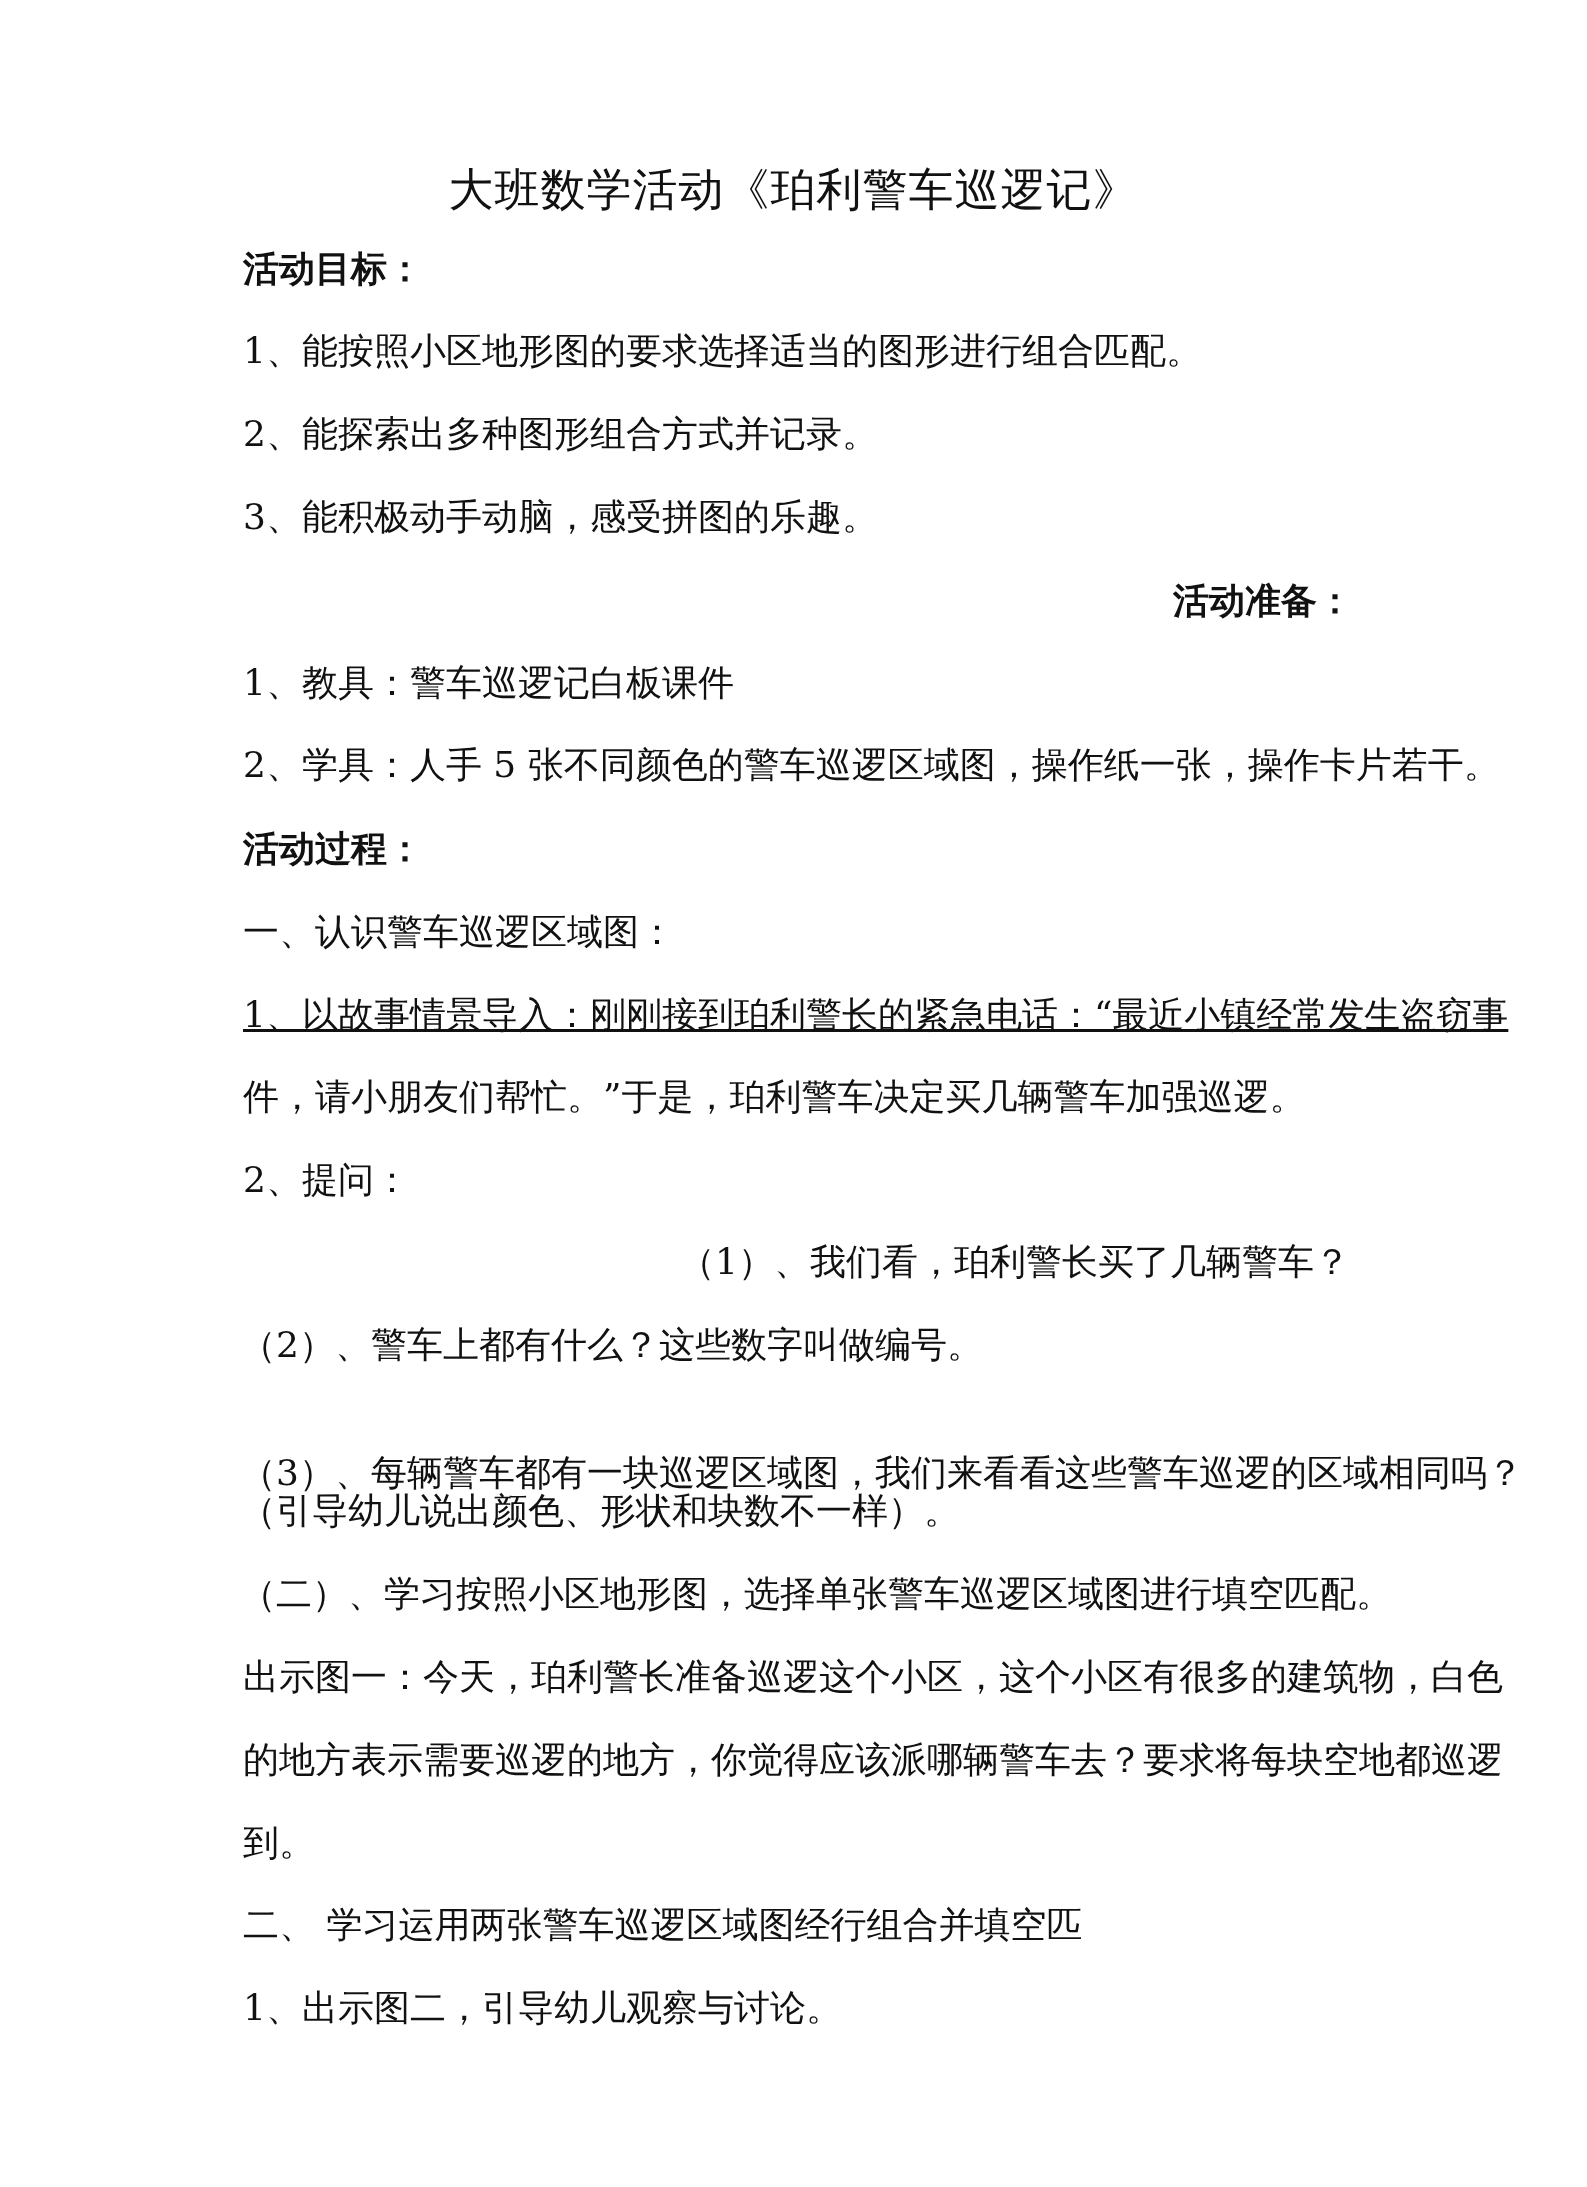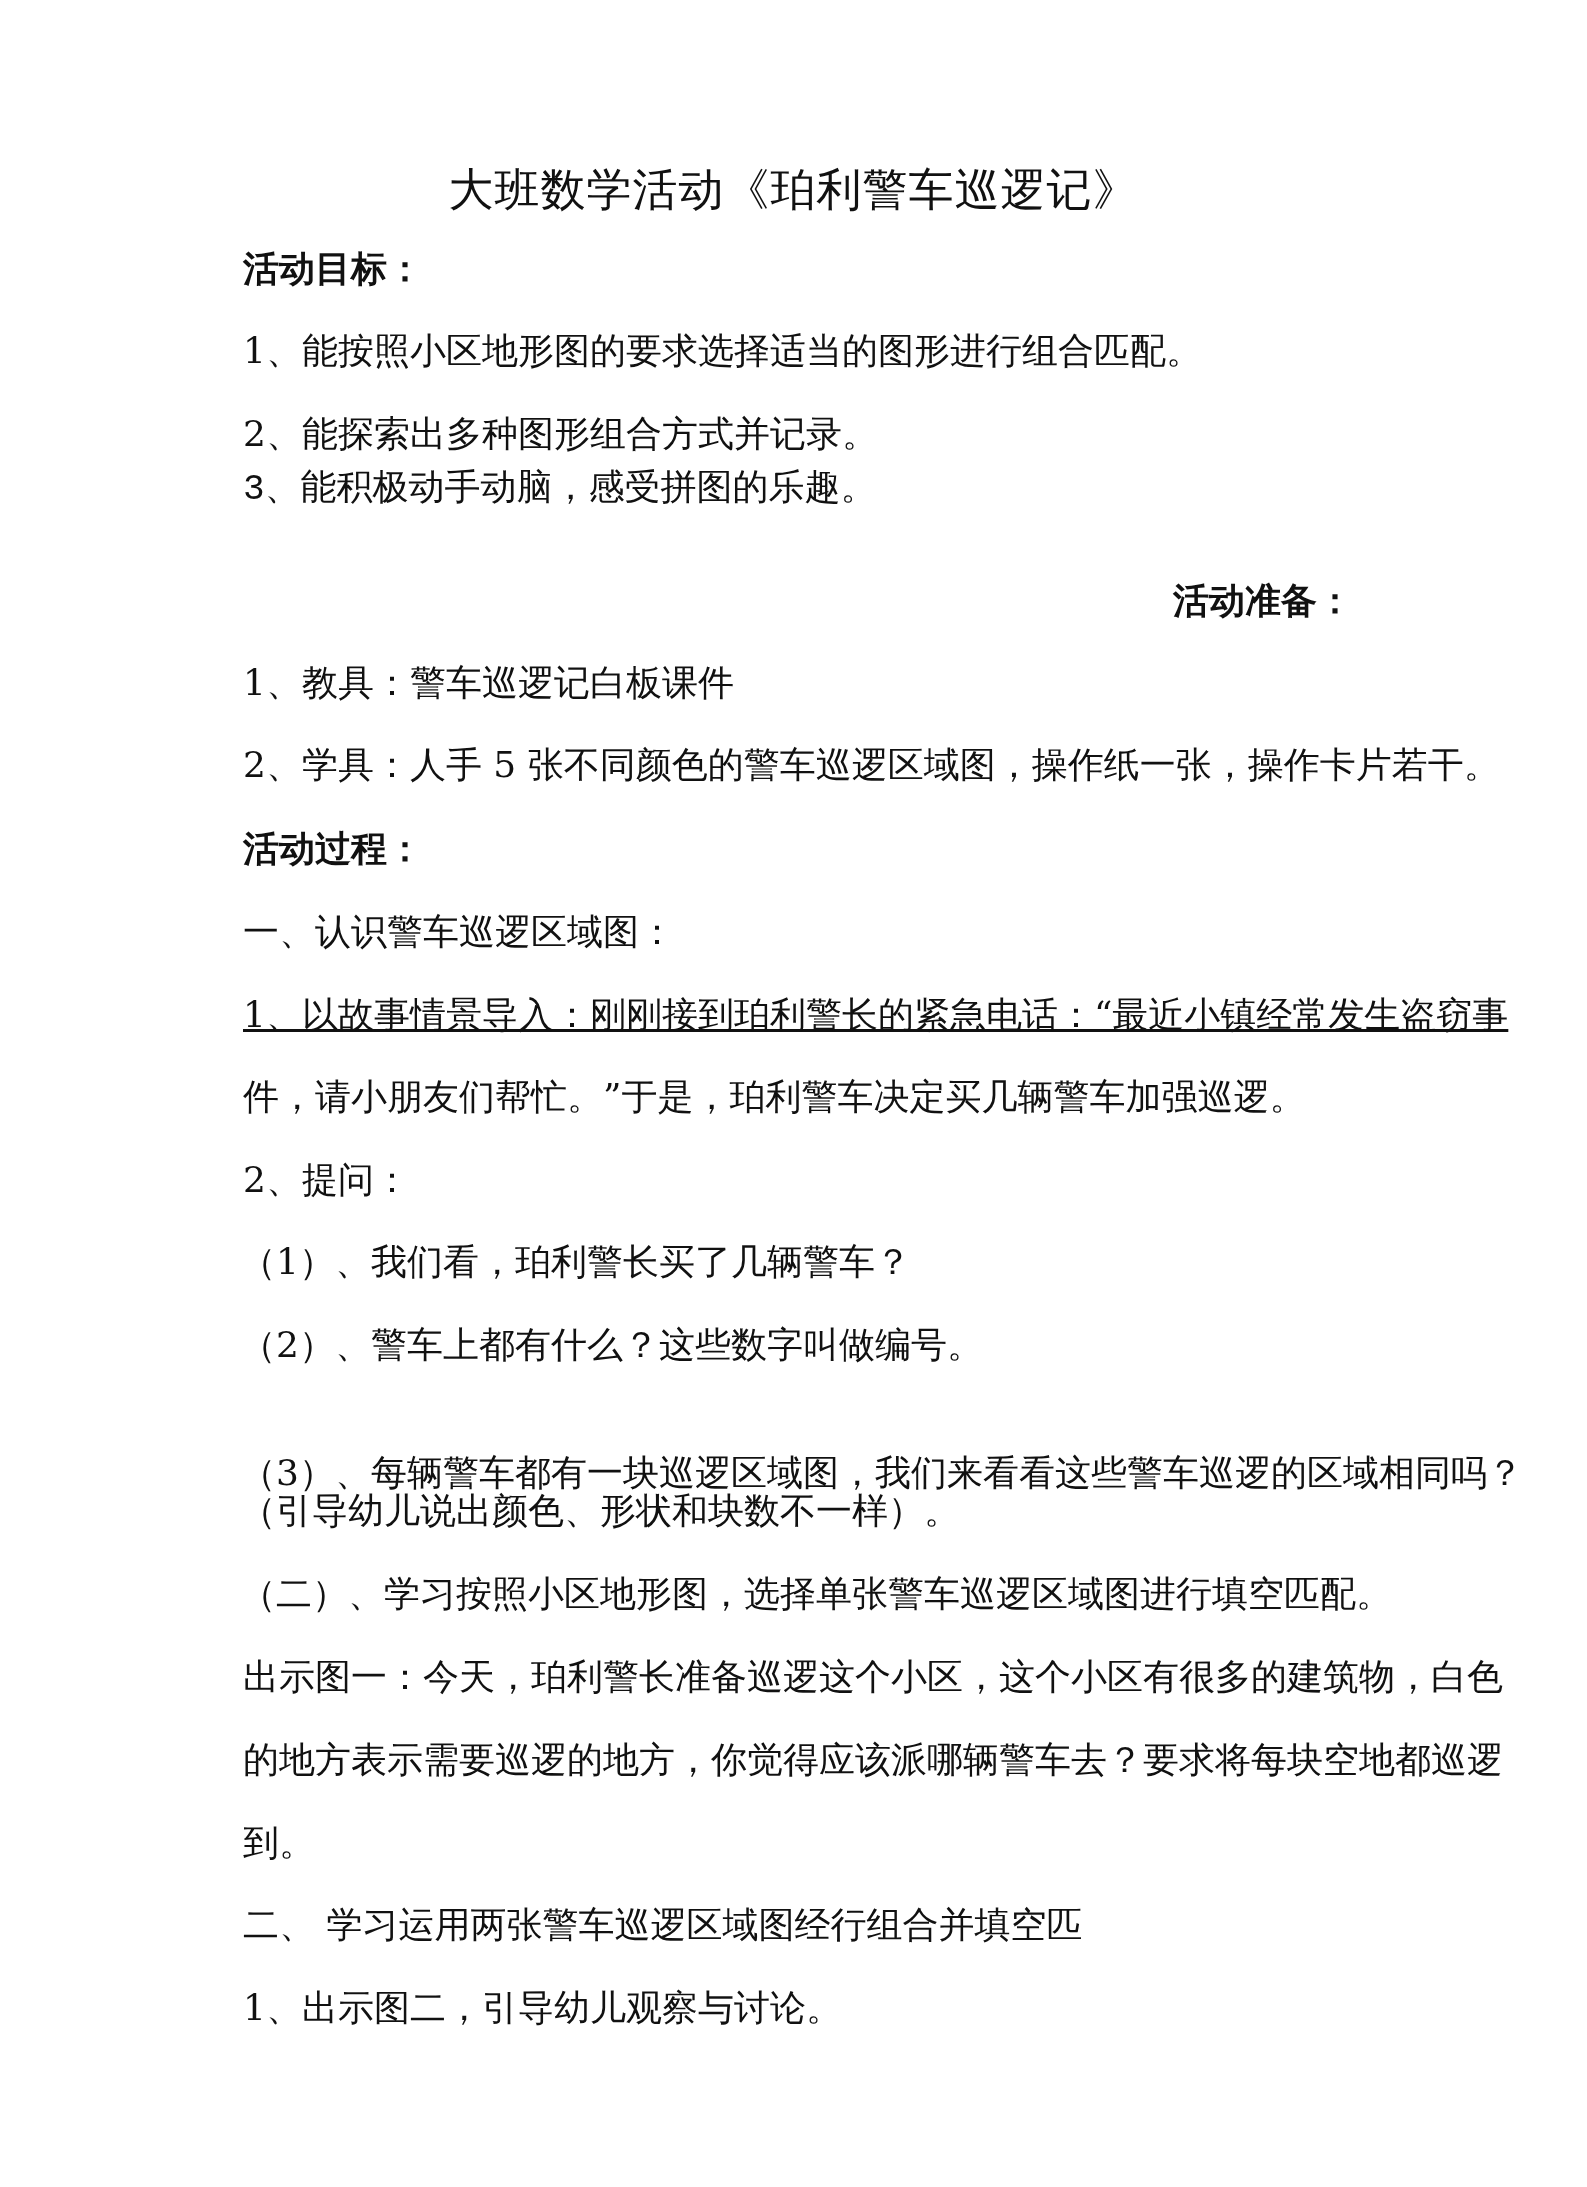--- a/index.html
+++ b/index.html
@@ -54,32 +54,32 @@
 </head>
 <body>
 
 <div class="page">
 
   <h1 class="title">大班数学活动《珀利警车巡逻记》</h1>
 
   <p class="line heading" style="top:248px;">活动目标：</p>
   <p class="line" style="top:331px;">1、能按照小区地形图的要求选择适当的图形进行组合匹配。</p>
   <p class="line" style="top:414px;">2、能探索出多种图形组合方式并记录。</p>
-  <p class="line" style="top:470px;font-family:Liberation Mono, monospace;">3、能积极动手动脑，感受拼图的乐趣。</p>
+  <p class="line" style="top:497px;">3、能积极动手动脑，感受拼图的乐趣。</p>
 
   <p class="line heading" style="top:580px;text-align:right;">活动准备：</p>
   <p class="line" style="top:663px;">1、教具：警车巡逻记白板课件</p>
   <p class="line" style="top:745px;">2、学具：人手 5 张不同颜色的警车巡逻区域图，操作纸一张，操作卡片若干。</p>
 
   <p class="line heading" style="top:828px;">活动过程：</p>
   <p class="line" style="top:912px;">一、认识警车巡逻区域图：</p>
   <p class="line" style="top:995px;text-decoration:underline;">1、以故事情景导入：刚刚接到珀利警长的紧急电话：“最近小镇经常发生盗窃事</p>
   <p class="line" style="top:1077px;">件，请小朋友们帮忙。”于是，珀利警车决定买几辆警车加强巡逻。</p>
   <p class="line" style="top:1160px;">2、提问：</p>
-  <p class="line indent-paren" style="top:1242px;">（1）、我们看，珀利警长买了几辆警车？</p>
+  <p class="line indent-paren" style="top:1242px;text-align:right;">（1）、我们看，珀利警长买了几辆警车？</p>
   <p class="line indent-paren" style="top:1325px;">（2）、警车上都有什么？这些数字叫做编号。</p>
   <p class="line indent-paren" style="top:1453px;">（3）、每辆警车都有一块巡逻区域图，我们来看看这些警车巡逻的区域相同吗？</p>
   <p class="line indent-paren" style="top:1491px;">（引导幼儿说出颜色、形状和块数不一样）。</p>
   <p class="line indent-paren" style="top:1574px;">（二）、学习按照小区地形图，选择单张警车巡逻区域图进行填空匹配。</p>
   <p class="line" style="top:1657px;">出示图一：今天，珀利警长准备巡逻这个小区，这个小区有很多的建筑物，白色</p>
   <p class="line" style="top:1740px;">的地方表示需要巡逻的地方，你觉得应该派哪辆警车去？要求将每块空地都巡逻</p>
   <p class="line" style="top:1823px;">到。</p>
   <p class="line" style="top:1905px;">二、  学习运用两张警车巡逻区域图经行组合并填空匹</p>
   <p class="line" style="top:1988px;">1、出示图二，引导幼儿观察与讨论。</p>
 

